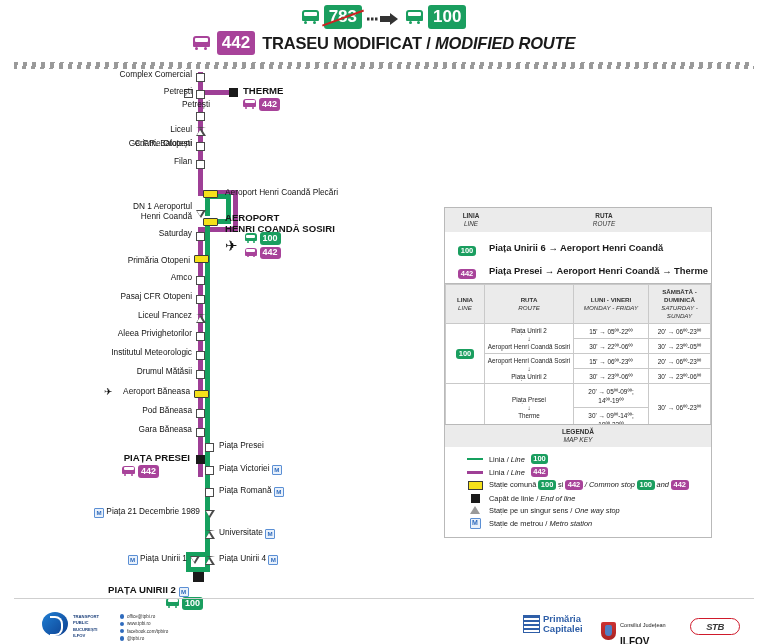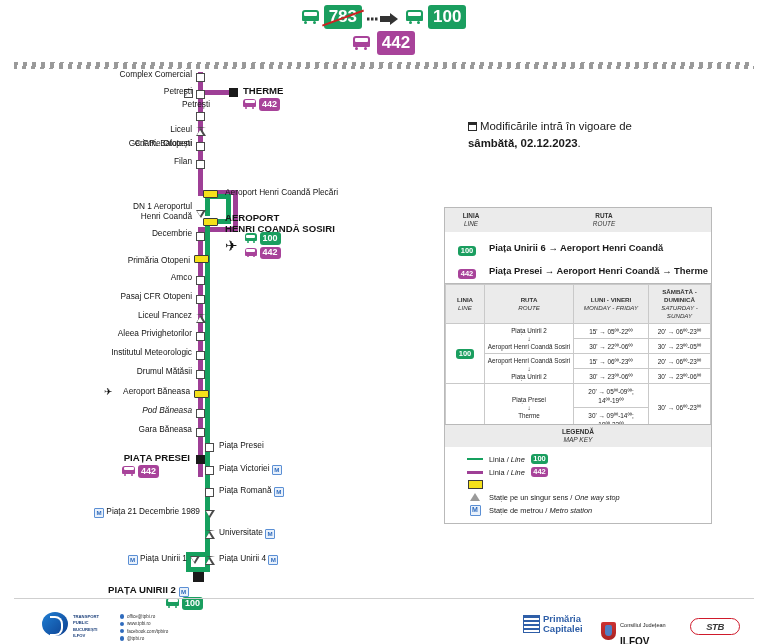--- a/index.html
+++ b/index.html
@@ -137,20 +137,21 @@
     <span class="badge green b-lg">100</span>
   </div>
   <div class="hdr-row2">
     <span class="busicon">
       <span class="body" style="background:#a8439a"></span>
         <span class="win"></span>
       <span class="w1" style="background:#a8439a"></span>
         <span class="w2" style="background:#a8439a"></span>
     </span>
     <span class="badge magenta b-lg">442</span>
+    <span class="hdr-title"><span>TRASEU MODIFICAT</span><span> / </span><i>MODIFIED ROUTE</i></span>
   </div>
 </div>
 <div class="dashline"></div>
 
 <div class="map">
 
   <div class="trunk-m" style="left:198px;top:8px;width:5px;height:122px;"></div>
 
   <div class="trunk-m" style="left:198px;top:26px;width:40px;height:5px;"></div>
 
@@ -204,21 +205,21 @@
 
     <div class="stop both" style="left:196px;top:96px;"></div>
     <div class="lbl r" style="left:22px;top:93px;width:170px;">Filan</div>
 
     <div class="stop oneway down" style="left:196px;top:146px;">
         <i></i>
       </div>
     <div class="lbl r" style="left:22px;top:138px;width:170px;">DN 1 Aeroportul<br>Henri Coandă</div>
 
     <div class="stop both" style="left:196px;top:168px;"></div>
-    <div class="lbl r" style="left:22px;top:165px;width:170px;">Decembrie</div>
+    <div class="lbl r" style="left:22px;top:165px;width:170px;">Saturday</div>
 
     <div class="stop common" style="left:194px;top:191px;"></div>
     <div class="lbl r" style="left:22px;top:192px;width:168px;">Primăria Otopeni</div>
 
     <div class="stop both" style="left:196px;top:212px;"></div>
     <div class="lbl r" style="left:22px;top:209px;width:170px;">Amco</div>
 
     <div class="stop both" style="left:196px;top:231px;"></div>
     <div class="lbl r" style="left:22px;top:228px;width:170px;">Pasaj CFR Otopeni</div>
 
@@ -234,21 +235,21 @@
     <div class="lbl r" style="left:22px;top:284px;width:170px;">Institutul Meteorologic</div>
 
     <div class="stop both" style="left:196px;top:306px;"></div>
     <div class="lbl r" style="left:22px;top:303px;width:170px;">Drumul Mătăsii</div>
 
     <div class="stop common" style="left:194px;top:326px;"></div>
     <span class="plane" style="position:absolute;left:104px;top:322px;">✈</span>
     <div class="lbl r" style="left:22px;top:323px;width:168px;padding-right:2px;">Aeroport Băneasa</div>
 
     <div class="stop both" style="left:196px;top:345px;"></div>
-    <div class="lbl r" style="left:22px;top:342px;width:170px;font-style:italic;">Pod Băneasa</div>
+    <div class="lbl r" style="left:22px;top:342px;width:170px;">Pod Băneasa</div>
 
     <div class="stop both" style="left:196px;top:364px;"></div>
     <div class="lbl r" style="left:22px;top:361px;width:170px;">Gara Băneasa</div>
   </div>
 
   <div class="stop common" style="left:203px;top:126px;"></div>
   <div class="lbl" style="left:225px;top:124px;">Aeroport Henri Coandă Plecări</div>
   <div class="stop common" style="left:203px;top:154px;"></div>
   <div class="lbl big" style="left:225px;top:148px;">
     <span>AEROPORT</span><br><span>HENRI COANDĂ SOSIRI</span>
@@ -327,24 +328,20 @@
       <span class="body" style="background:#1a9e5f;width:13px;height:8.5px;"></span>
       <span class="win" style="left:1.5px;top:1.5px;width:10px;height:3px;"></span>
       <span class="w1" style="left:2px;top:8px;width:2.4px;height:2.4px;background:#1a9e5f;"></span>
       <span class="w2" style="left:8.6px;top:8px;width:2.4px;height:2.4px;background:#1a9e5f;"></span>
     </span>
     <span class="badge green b-sm">100</span>
   </div>
 </div>
 
 <div class="notice">
-  <div>
-    <span class="cal"></span><span>Modificările intră în vigoare de</span><br>
-    <b>sâmbătă, 02.12.2023</b><span>.</span>
-  </div>
 </div>
 
 <div class="panel" id="route-panel">
   <div class="rt-head">
     <div style="width:52px;"><span>LINIA</span><br><i>LINE</i></div>
     <div style="flex:1;"><span>RUTA</span><br><i>ROUTE</i></div>
   </div>
   <div style="padding:4px 0 5px 0;">
     <div class="rt-row">
       <div class="c1"><span class="badge green b-xs">100</span></div>
@@ -437,20 +434,27 @@
       <span class="lg-ico">
           <span class="ln-m"></span>
         </span>
       <span><span>Linia / </span><i>Line</i></span>
       <span class="badge magenta b-xs">442</span>
     </div>
     <div class="lg-row">
       <span class="lg-ico">
         <span style="width:13px;height:7px;background:#f5e11a;border:1.2px solid #3a3a3a;display:block;"></span>
       </span>
+      <span><span>Stație comună </span><span class="badge green b-xs">100</span><span> și </span><span class="badge magenta b-xs">442</span><i> / Common stop </i><span class="badge green b-xs">100</span><i> and </i><span class="badge magenta b-xs">442</span></span>
+    </div>
+    <div class="lg-row">
+      <span class="lg-ico">
+        <span style="width:9px;height:9px;background:#1a1a1a;display:block;"></span>
+      </span>
+      <span><span>Capăt de linie / </span><i>End of line</i></span>
     </div>
     <div class="lg-row">
       <span class="lg-ico">
         <span style="width:0;height:0;border-left:5px solid transparent;border-right:5px solid transparent;border-bottom:8px solid #9a9a9a;display:block;"></span>
       </span>
       <span><span>Stație pe un singur sens / </span><i>One way stop</i></span>
     </div>
     <div class="lg-row">
       <span class="lg-ico">
           <span class="metro" style="width:9px;height:9px;line-height:8.5px;font-size:7px;">M</span>

